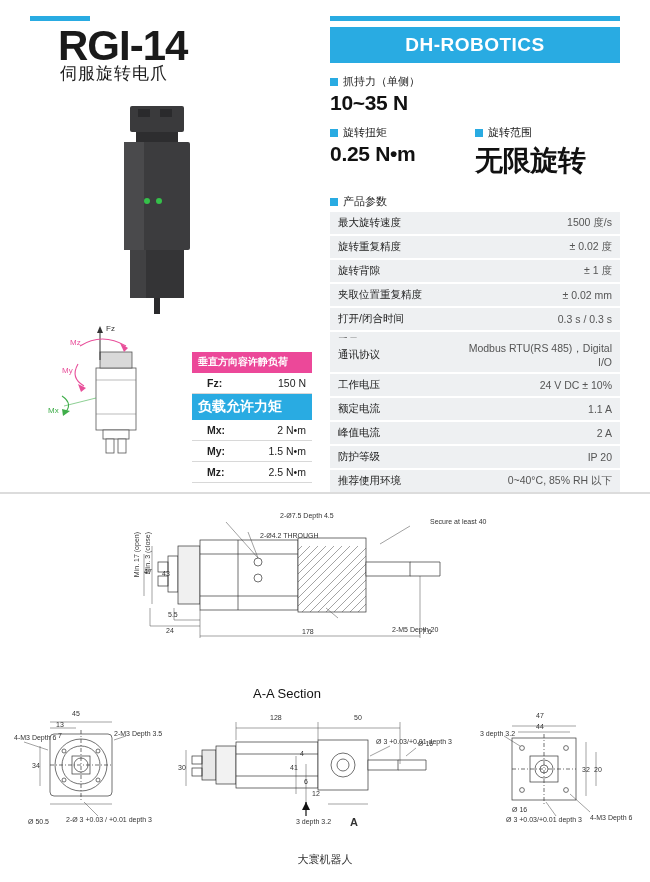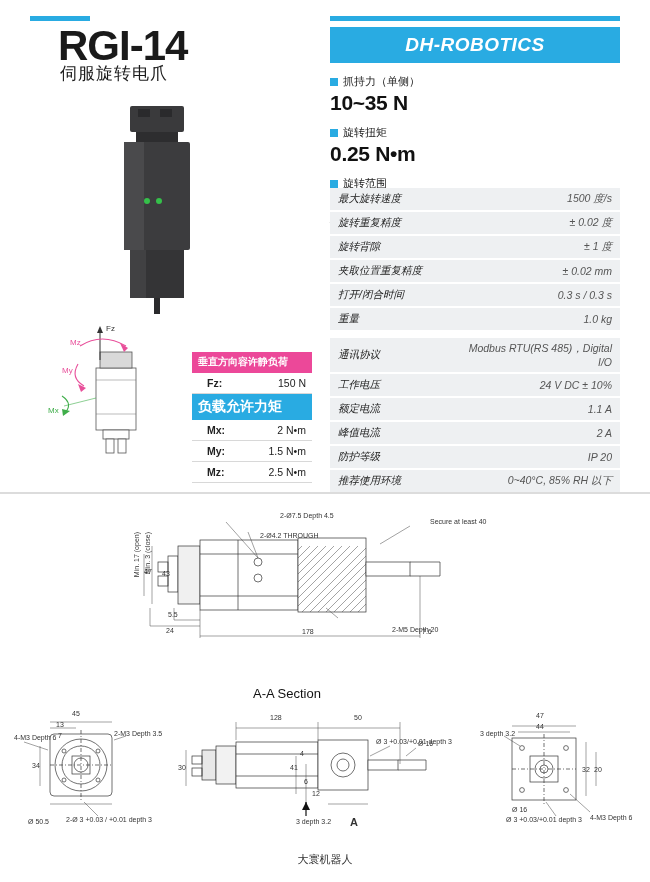--- a/index.html
+++ b/index.html
@@ -35,48 +35,47 @@
     font-size: 17px; color: #1a1a1a; letter-spacing: 1px;
   }
   .brand-band {
     position: absolute; left: 330px; top: 27px;
     width: 290px; height: 36px;
     background: #29abe2;
     color: #ffffff;
     font-size: 19px; font-weight: bold;
     display: flex; align-items: center; justify-content: center;
     letter-spacing: 0.5px;
-    font-style: italic;
   }
   
   .spec-head {
     position: absolute; left: 330px; top: 74px;
     width: 290px;
   }
-  .spec-row { display: flex; flex-direction: column; }
+  .spec-row { display: flex; }
   .spec-col { width: 145px; }
   .spec-label {
     font-size: 11px; color: #222; display: flex; align-items: center;
     margin-bottom: 2px;
   }
   .sq {
     display: inline-block; width: 8px; height: 8px;
     background: #29abe2; margin-right: 5px; flex: 0 0 auto;
   }
   .spec-value {
     font-size: 21px; font-weight: bold; color: #111;
     margin-bottom: 10px; letter-spacing: -0.3px;
   }
   .spec-value.cn { font-size: 28px; }
   
   .table-head {
     font-size: 11px; color: #222; display: flex; align-items: center;
     margin: 6px 0 3px 0;
   }
-  .ptable { width: 290px; border-collapse: collapse; font-style: italic; }
+  .ptable { width: 290px; border-collapse: collapse; }
   .ptable td {
     font-size: 10.5px; color: #222;
     padding: 4px 8px; background: #eef0f2;
     border-bottom: 2px solid #ffffff;
   }
   .ptable td.k { text-align: left; width: 40%; }
   .ptable td.v { text-align: right; color: #555; }
   .sec-params { position: absolute; left: 330px; top: 188px; }
   .sec-env { position: absolute; left: 330px; top: 338px; }
   
@@ -175,20 +174,24 @@
         <div class="spec-label">
             <span class="sq"></span>
             <span>旋转范围</span>
           </div>
         <div class="spec-value cn">无限旋转</div>
       </div>
     </div>
   </div>
 
   <div class="sec-params">
+    <div class="table-head">
+      <span class="sq"></span>
+      <span>产品参数</span>
+    </div>
     <table class="ptable">
       <tbody>
           <tr>
             <td class="k">最大旋转速度</td>
             <td class="v">1500 度/s</td>
           </tr>
       <tr>
             <td class="k">旋转重复精度</td>
             <td class="v">± 0.02 度</td>
           </tr>

